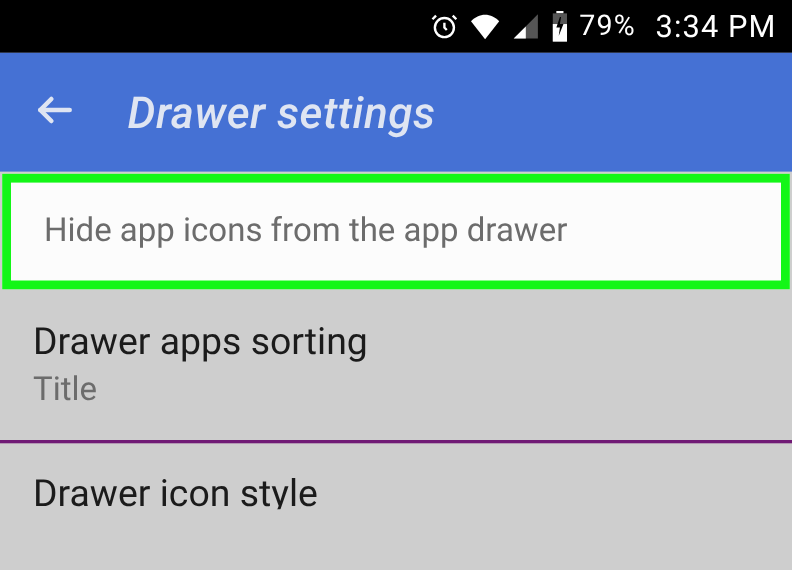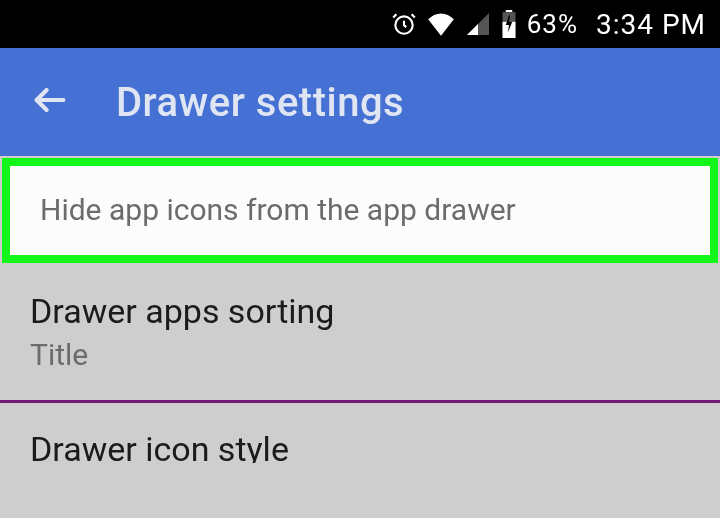--- a/index.html
+++ b/index.html
@@ -43,20 +43,21 @@
       letter-spacing: 1px;
       margin-left: 8px;
     }
     .app-bar {
       height: 108px;
       background: #4571d4;
       display: flex;
       align-items: center;
       padding-left: 30px;
       gap: 46px;
+      font-style: italic;
     }
     .back-arrow {
       cursor: pointer;
     }
     .app-title {
       color: #dfe5f2;
       font-size: 40px;
       font-weight: 500;
       letter-spacing: 0.5px;
     }
@@ -116,21 +117,21 @@
       </svg>
     </span>
     <span>
       <svg width="16" height="28" viewBox="0 0 14 26">
         <rect x="4" y="0" width="6" height="2" fill="#fff"></rect>
         <rect x="1" y="2" width="12" height="24" fill="#555"></rect>
         <rect x="1" y="11" width="12" height="15" fill="#fff"></rect>
         <path d="M7 5L4 14h3l-1 7 4-10H7l1-6z" fill="#000"></path>
       </svg>
     </span>
-    <span class="battery-pct">63%</span>
+    <span class="battery-pct">79%</span>
   </div>
   <span class="time">3:34 PM</span>
 </div>
 
 <div class="app-bar">
   <span class="back-arrow">
     <svg width="40" height="40" viewBox="0 0 24 24" fill="none" stroke="#dfe5f2" stroke-width="2.5" stroke-linecap="round" stroke-linejoin="round">
       <path d="M20 12H4"></path>
       <path d="M10 6L4 12l6 6"></path>
     </svg>

